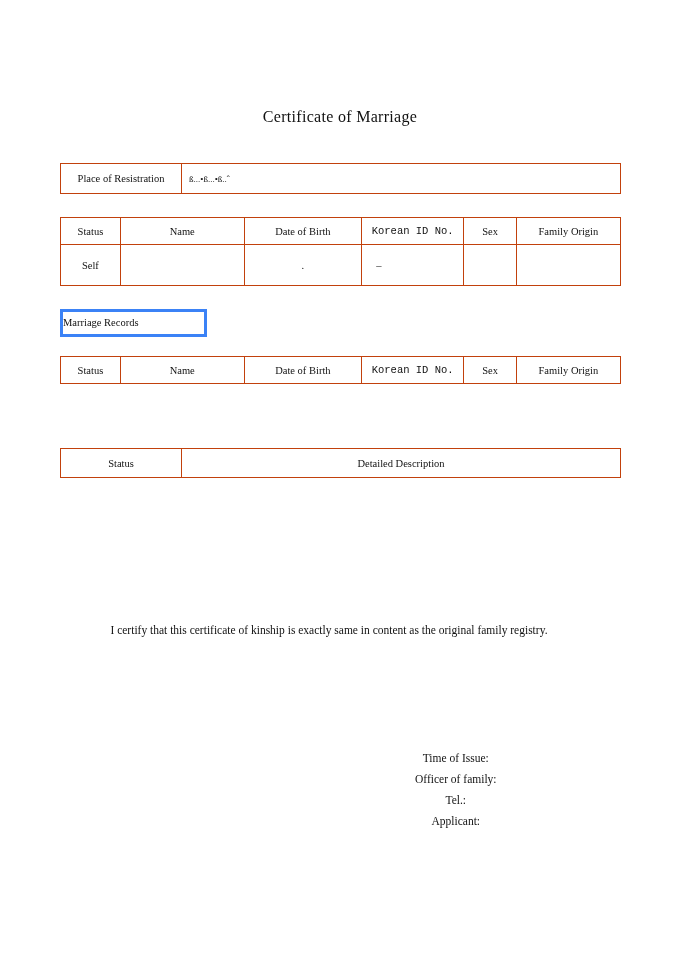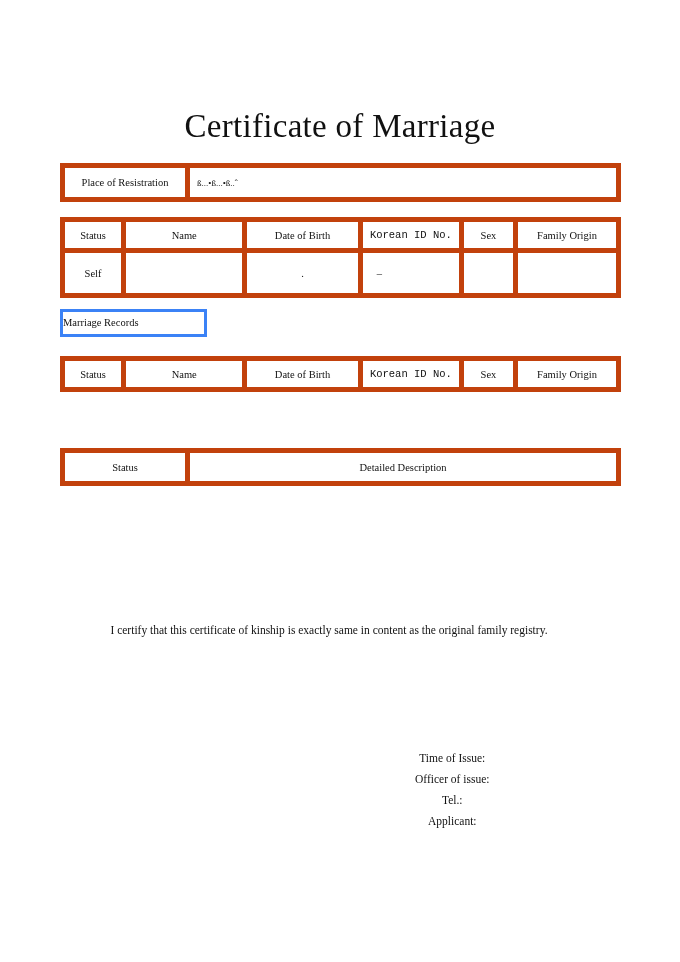--- a/index.html
+++ b/index.html
@@ -1,21 +1,21 @@
 <!DOCTYPE html>
 <html><head>
 <meta charset="utf-8">
 <style>
   html, body { margin:0; padding:0; background:#ffffff; }
   body { width:680px; height:962px; position:relative; overflow:hidden;
          font-family:"Liberation Serif","DejaVu Serif",serif; color:#111; }
   .abs { position:absolute;text-align:center; }
-  .title { left:0; width:680px; top:108px; text-align:center; font-size:33px; letter-spacing:0.3px; }
+  .title { left:0; width:680px; top:108px; text-align:center; font-size:16px; letter-spacing:0.3px; }
   table { border-collapse:collapse; position:absolute; font-size:10.5px; }
-  td, th { border:5px solid #c2410c; padding:0; font-weight:normal; }
+  td, th { border:1px solid #c2410c; padding:0; font-weight:normal; }
   .place { left:60px; top:163px; width:561px; height:30px; }
   .place td { height:29px; }
   .place .lbl { width:120px; text-align:center; }
   .place .val { padding-left:7px; font-size:9px; }
   .person { left:60px; width:561px; }
   .person th { height:26px; text-align:center; }
   .person td { height:40px; text-align:center; }
   .self { top:217px; }
   .spouse { top:356px; }
   .c1 { width:57px; } .c2 { width:119px; } .c3 { width:113px; }
@@ -90,16 +90,16 @@
     <th class="s">Status</th>
     <th>Detailed Description</th>
   </tr>
 </tbody>
   </table>
 
 <div class="abs certify">I certify that this certificate of kinship is exactly same in content as the original family registry.</div>
 
 <div class="abs issue">
   <div>Time of Issue:</div>
-  <div>Officer of issue:</div>
+  <div>Officer of family:</div>
   <div>Tel.:</div>
   <div>Applicant:</div>
 </div>
 
 </body></html>

